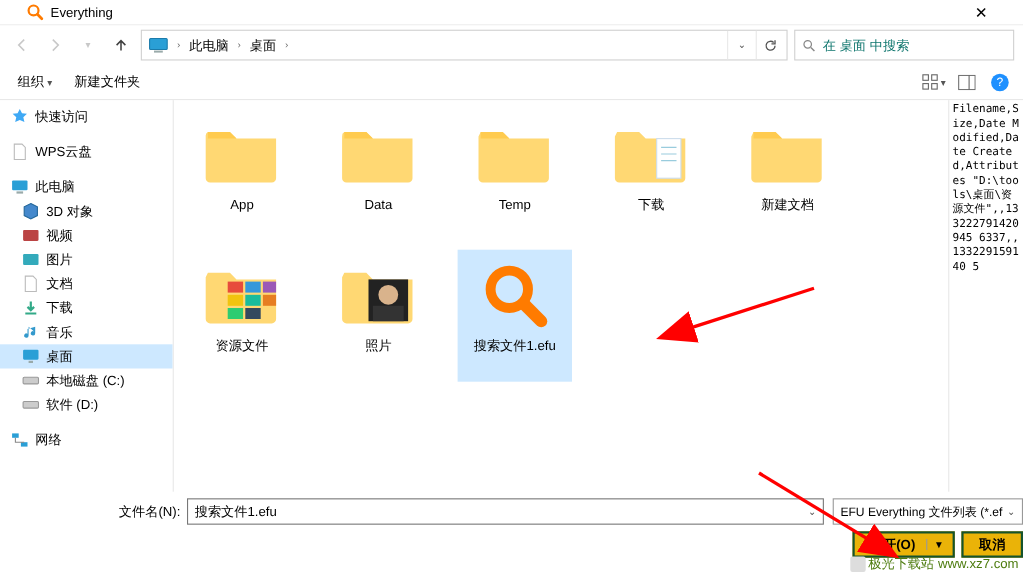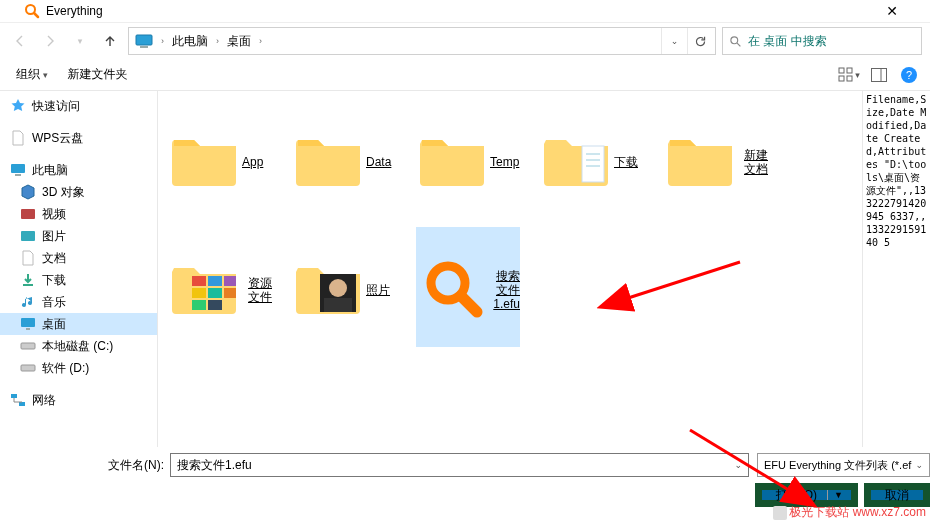--- a/index.html
+++ b/index.html
@@ -29,43 +29,43 @@
 
 .main { display: flex; height: 356px; }
 .sidebar { width: 158px; border-right: 1px solid #e8e8e8; overflow-y: auto; padding-top: 4px; }
 .sb-item { display: flex; align-items: center; height: 22px; padding-left: 10px; gap: 6px; white-space: nowrap; }
 .sb-item.child { padding-left: 20px; }
 .sb-item.selected { background: #cde8ff; }
 .sb-icon { width: 16px; height: 16px; display: flex; align-items: center; justify-content: center; flex-shrink: 0; }
 
 .file-area { flex: 1; position: relative; display: flex; }
 .file-grid { flex: 1; padding: 8px 10px; display: flex; flex-wrap: wrap; align-content: flex-start; gap: 8px 20px; overflow-y: auto; }
-.file-item { width: 104px; height: 120px; display: flex; flex-direction: row; align-items: center; padding-top: 6px; text-align: right; text-decoration: underline; }
+.file-item { width: 104px; height: 120px; display: flex; flex-direction: column; align-items: center; padding-top: 6px; text-align: center; }
 .file-item.selected { background: #cde8ff; }
 .file-icon-wrap { width: 74px; height: 70px; display: flex; align-items: center; justify-content: center; margin-bottom: 4px; flex-shrink: 0; }
 .file-label { font-size: 12px; line-height: 14px; word-break: break-all; }
 
 .preview-pane { width: 68px; border-left: 1px solid #e8e8e8; font-family: Consolas, monospace; font-size: 10px; line-height: 13px; padding: 2px 3px; word-break: break-all; overflow: hidden; }
 
 .bottom { padding: 6px 0; }
 .bottom-row { display: flex; align-items: center; margin-bottom: 6px; }
 .fn-label { width: 170px; text-align: right; padding-right: 6px; }
 .fn-input { flex: 1; height: 24px; border: 1px solid #777; padding: 0 6px; display: flex; align-items: center; justify-content: space-between; }
 .filter-select { width: 173px; height: 24px; border: 1px solid #999; margin-left: 8px; display: flex; align-items: center; justify-content: space-between; padding: 0 6px; font-size: 11px; }
 .btn-row { display: flex; justify-content: flex-end; gap: 6px; }
-.dlg-btn { height: 24px; border: 7px solid #14532d; background: #0369a1; display: flex; align-items: center; padding: 0 14px; font-size: 12px; }
+.dlg-btn { height: 24px; border: 2px solid #14532d; background: #eab308; display: flex; align-items: center; padding: 0 14px; font-size: 12px; font-weight: bold; }
 .dlg-btn.split { padding-right: 2px; }
 .dlg-btn .split-arrow { border-left: 1px solid #999; margin-left: 10px; padding: 0 6px; font-size: 9px; }
 
 .arrow-annot { position: absolute; pointer-events: none; }
 
 
 .folder-svg-large { width: 70px; height: 56px; }
 
-.watermark { position: absolute; right: 4px; bottom: 6px; font-size: 12px; color: #ef4444; letter-spacing: 0; z-index: 5; display: flex; align-items: center; gap: 2px; }
+.watermark { position: absolute; right: 4px; bottom: 6px; font-size: 12px; color: #4d7c0f; letter-spacing: 0; z-index: 5; display: flex; align-items: center; gap: 2px; }
 .watermark .wm-ico { width: 14px; height: 14px; background: #ddd; border-radius: 2px; }
 
 .chevron-down { font-size: 9px; color: #555; }
 </style>
 </head>
 <body>
 
 <div class="titlebar">
   <span class="app-icon">
     <svg viewBox="0 0 16 16">

